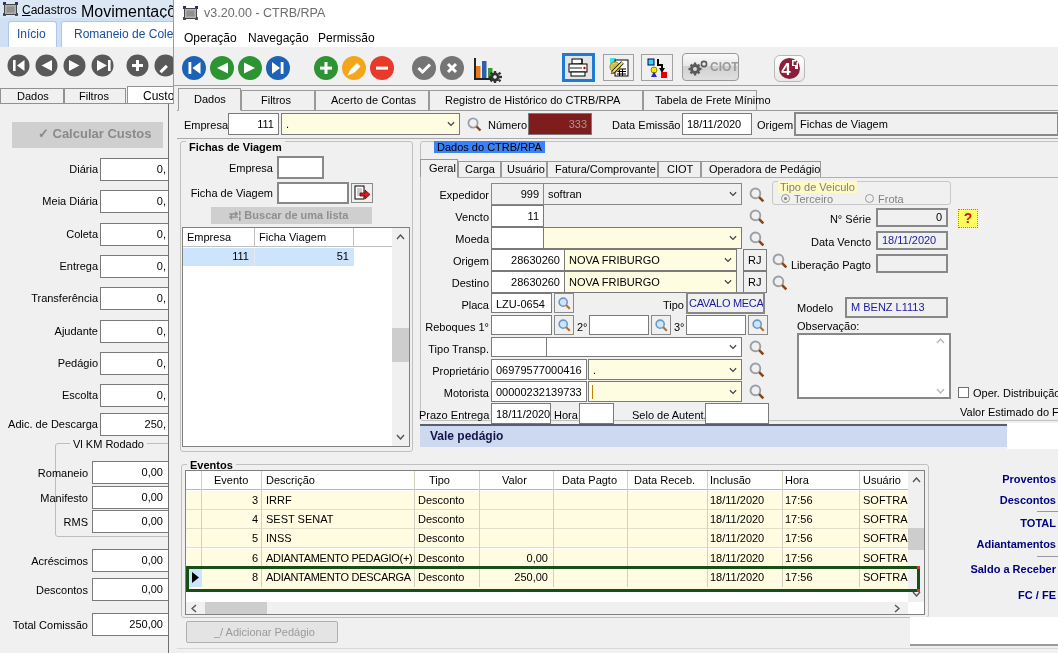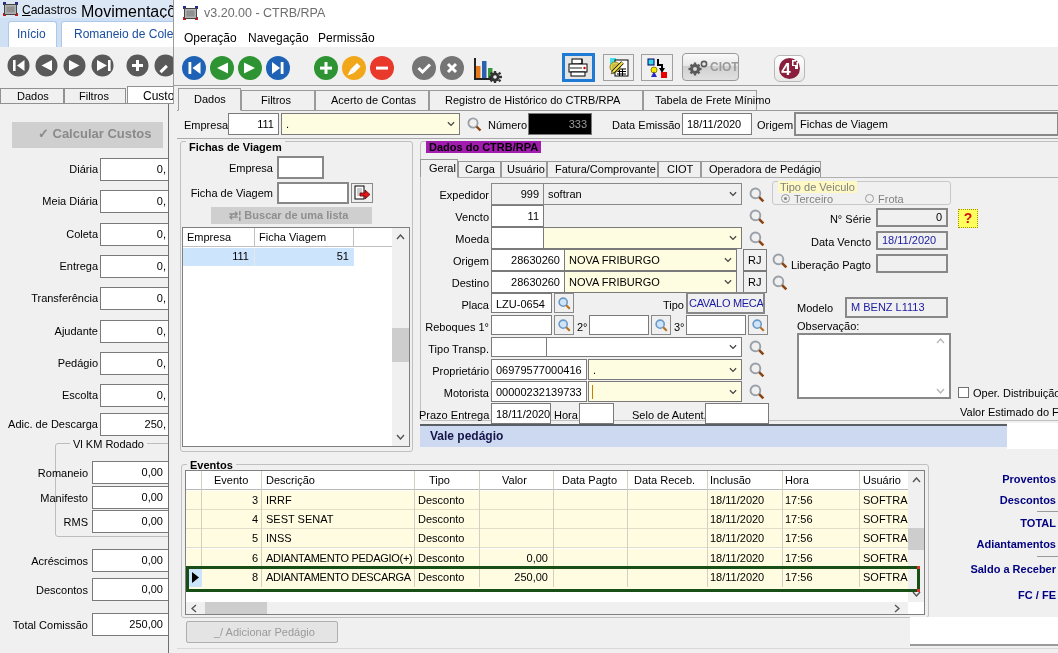--- a/index.html
+++ b/index.html
@@ -260,21 +260,21 @@
   <div class="lbl" style="left:10px;top:119px;">Empresa</div>
   <div class="inp r" style="left:54px;top:113px;width:51px;height:22px;">111</div>
   <div class="inp yel" style="left:107px;top:113px;width:179px;height:22px;">.<svg class="combo-arrow" width="9" height="6" viewBox="0 0 9 6">
         <path d="M1 1 L4.5 4.5 L8 1" stroke="#444" stroke-width="1.4" fill="none"></path>
       </svg></div>
   <svg class="abs mag" style="left:292px;top:116px;" width="17" height="17" viewBox="0 0 17 17">
       <circle cx="7" cy="7" r="4.6" fill="none" stroke="#9aa0a8" stroke-width="1.8"></circle>
       <path d="M10.5 10.5 L14.5 14.5" stroke="#8b4513" stroke-width="2.4"></path>
     </svg>
   <div class="lbl" style="left:314px;top:119px;">Número</div>
-  <div class="inp r" style="left:354px;top:113px;width:64px;height:22px;background:#000000;color:#9a9a9a;">333</div>
+  <div class="inp r" style="left:354px;top:113px;width:64px;height:22px;background:#7f1d1d;color:#9a9a9a;">333</div>
   <div class="lbl" style="left:438px;top:119px;">Data Emissão</div>
   <div class="inp" style="left:508px;top:113px;width:70px;height:22px;">18/11/2020</div>
   <div class="lbl" style="left:583px;top:119px;">Origem</div>
   <div class="inp2" style="left:620px;top:112px;width:265px;height:24px;line-height:20px;">Fichas de Viagem</div>
   <div class="abs" style="left:0;top:138px;width:885px;height:1px;background:#a8a8a8;"></div>
 
   <fieldset style="left:6px;top:141px;width:233px;height:311px;border-color:#c0c0c0;"></fieldset>
   <div class="lbl" style="left:12px;top:141px;background:#f0f0f0;padding:0 3px;font-weight:bold;">Fichas de Viagem</div>
   <div class="lbl r" style="left:29px;top:162px;width:70px;">Empresa</div>
   <div class="inp2" style="left:103px;top:156px;width:47px;height:23px;background:#fff;"></div>
@@ -305,21 +305,21 @@
           <path d="M1 5 L4.5 1 L8 5" stroke="#555" stroke-width="1.4" fill="none"></path>
         </svg>
       <div class="abs" style="left:0;top:100px;width:17px;height:34px;background:#cdcdcd;"></div>
       <svg class="abs" style="left:4px;top:206px;" width="9" height="6" viewBox="0 0 9 6">
           <path d="M1 1 L4.5 5 L8 1" stroke="#555" stroke-width="1.4" fill="none"></path>
         </svg>
     </div>
   </div>
 
   <fieldset style="left:246px;top:141px;width:645px;height:280px;border-color:#c0c0c0;"></fieldset>
-  <div class="lbl" style="left:252px;top:141px;background:#a21caf;padding:0 3px;font-weight:bold;">Dados do CTRB/RPA</div>
+  <div class="lbl" style="left:260px;top:141px;background:#3b82f6;padding:0 3px;font-weight:normal;">Dados do CTRB/RPA</div>
 
   <div class="abs" style="left:246px;top:177px;width:638px;height:1px;background:#b0b0b0;"></div>
   <div class="abs" style="left:284px;top:161px;width:43px;height:16px;background:#f0f0f0;border:1px solid #9a9a9a;border-bottom:none;"></div>
   <div class="lbl" style="left:291px;top:163px;">Carga</div>
   <div class="abs" style="left:327px;top:161px;width:46px;height:16px;background:#f0f0f0;border:1px solid #9a9a9a;border-bottom:none;"></div>
   <div class="lbl" style="left:333px;top:163px;">Usuário</div>
   <div class="abs" style="left:373px;top:161px;width:111px;height:16px;background:#f0f0f0;border:1px solid #9a9a9a;border-bottom:none;"></div>
   <div class="lbl" style="left:381px;top:163px;">Fatura/Comprovante</div>
   <div class="abs" style="left:484px;top:161px;width:43px;height:16px;background:#f0f0f0;border:1px solid #9a9a9a;border-bottom:none;"></div>
   <div class="lbl" style="left:493px;top:163px;">CIOT</div>

